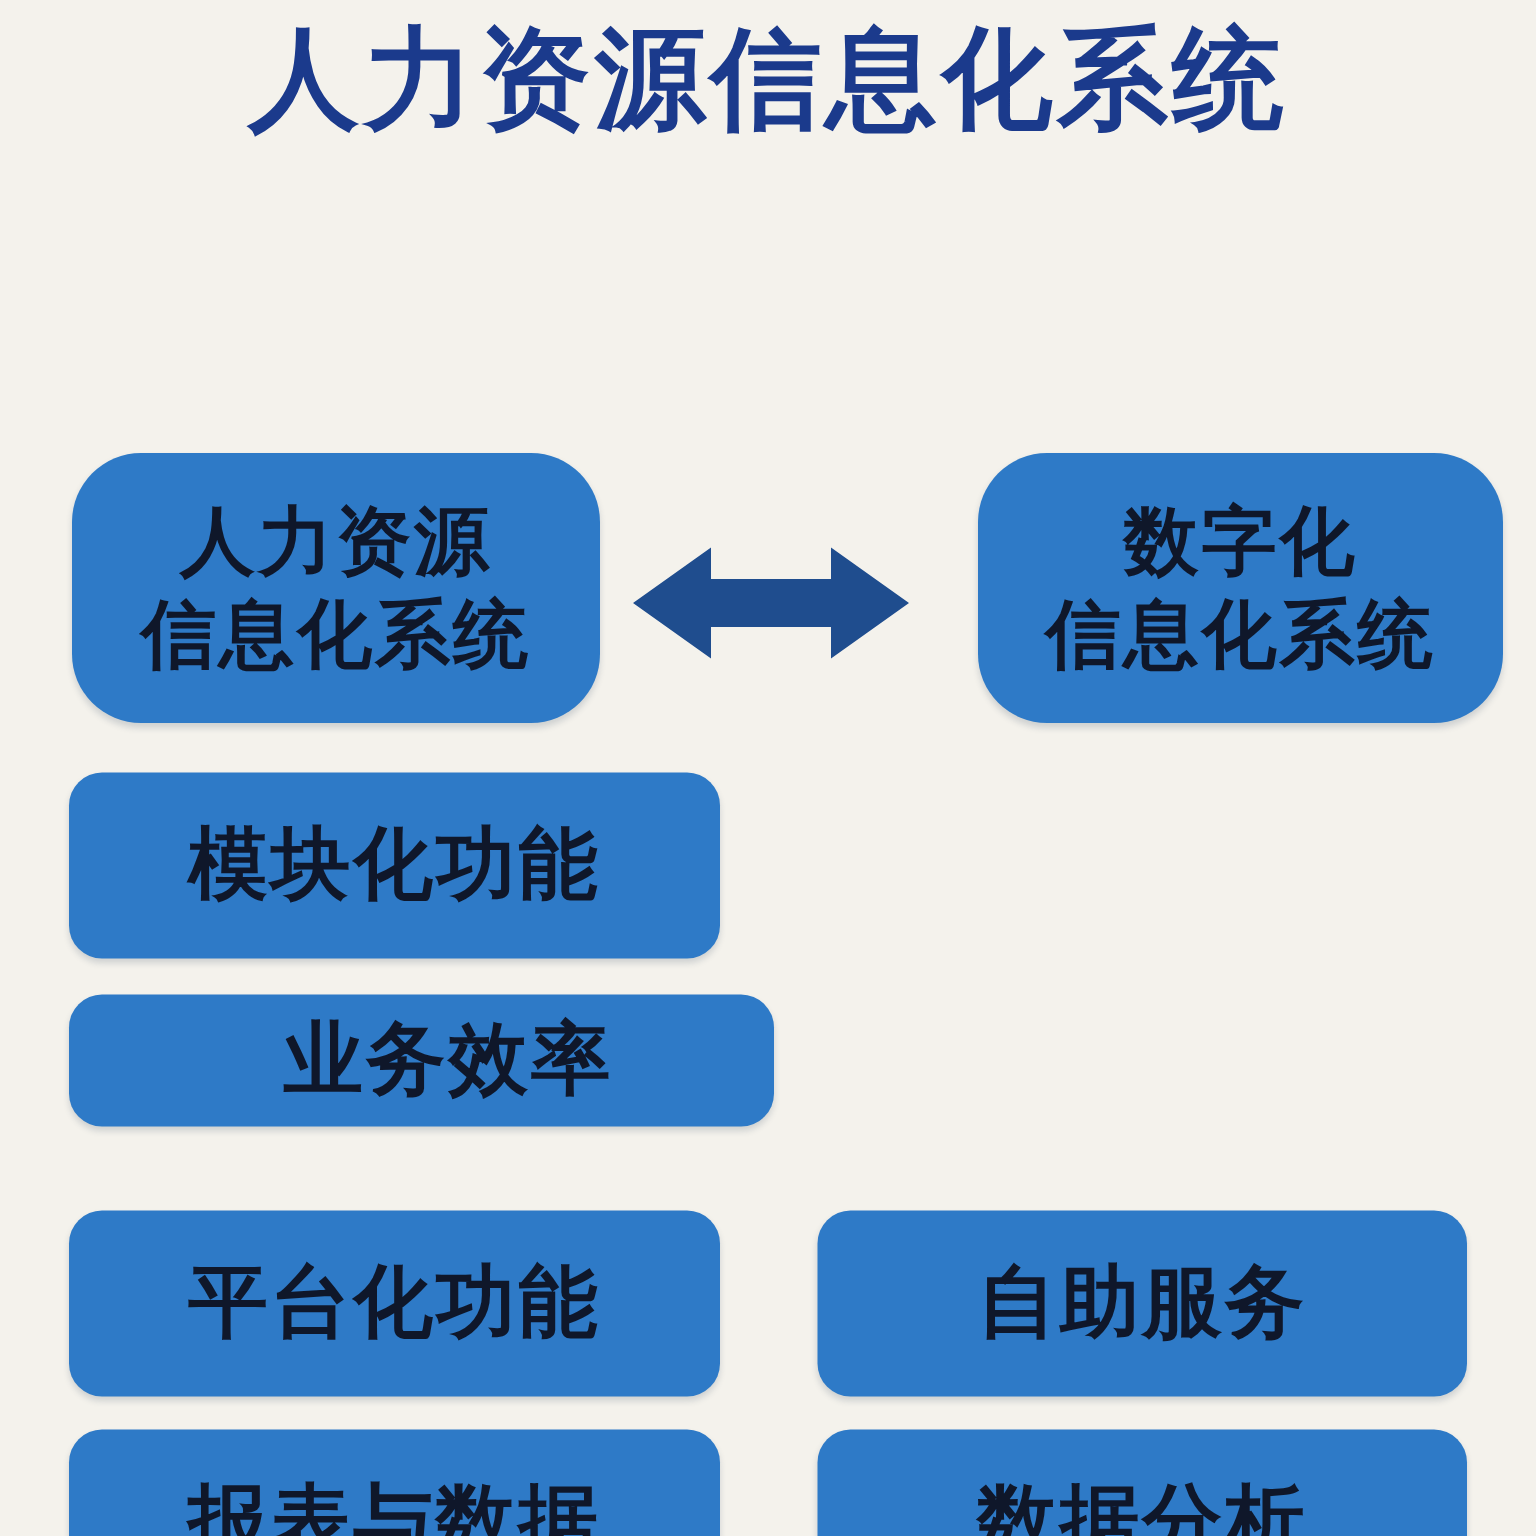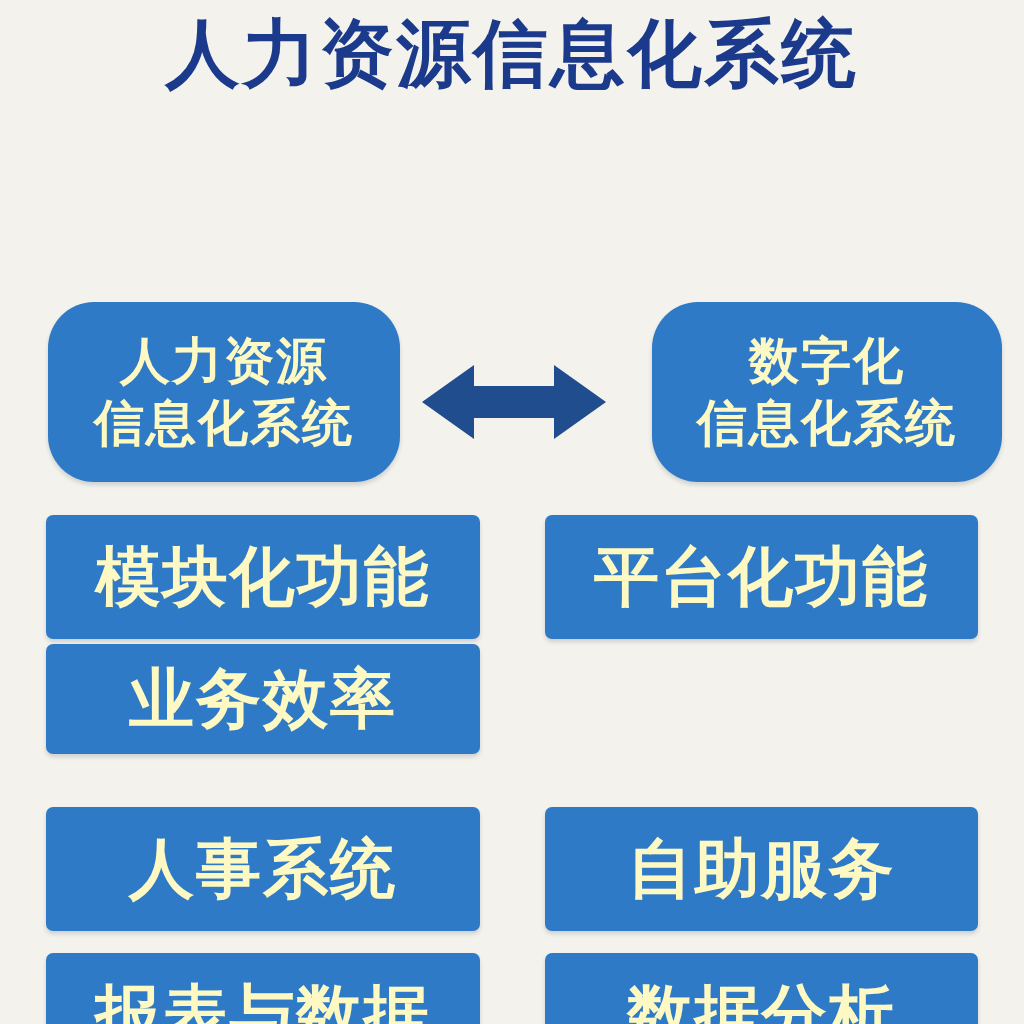--- a/index.html
+++ b/index.html
@@ -25,21 +25,21 @@
     color: #1b3a8c;
     font-size: 74px;
     font-weight: 800;
     line-height: 86px;
     letter-spacing: 3px;
   }
   .title .t-line { display: block; }
   .box {
     position: absolute;
     background: #2e7ac7;
-    color: #fef9c3;
+    color: #0f172a;
     display: flex;
     flex-direction: column;
     align-items: center;
     justify-content: center;
     text-align: center;
     font-weight: 800;
     box-shadow: 0 3px 4px rgba(40,60,90,0.18);
   }
   .comp-box {
     width: 352px;
@@ -55,28 +55,28 @@
   .arrow-wrap {
     position: absolute;
     left: 422px;
     top: 361px;
     width: 184px;
     height: 82px;
   }
   .row-box {
     width: 434px;
     height: 124px;
-    border-radius: 7px;
-    font-size: 65px;
+    border-radius: 22px;
+    font-size: 53px;
     letter-spacing: 2px;
   }
   .col-left  { left: 46px; }
   .col-right { left: 545px; width: 433px; }
   .row-1 { top: 515px; }
-  .row-2 { top: 644px; height: 110px; }
+  .row-2 { top: 663px; height: 88px; padding-left: 36px; }
   .row-3 { top: 807px; }
   .row-4 { top: 953px; }
   .box .label { display: block; }
 </style>
 </head>
 <body>
 
 <div class="canvas">
 
   <div class="title">
@@ -95,30 +95,27 @@
   </div>
 
   <div class="box comp-box comp-right">
     <span class="label">数字化</span>
     <span class="label">信息化系统</span>
   </div>
 
   <div class="box row-box row-1 col-left">
     <span class="label">模块化功能</span>
   </div>
-  <div class="box row-box row-1 col-right">
-    <span class="label">平台化功能</span>
-  </div>
 
   <div class="box row-box row-2 col-left">
     <span class="label">业务效率</span>
   </div>
 
   <div class="box row-box row-3 col-left">
-    <span class="label">人事系统</span>
+    <span class="label">平台化功能</span>
   </div>
   <div class="box row-box row-3 col-right">
     <span class="label">自助服务</span>
   </div>
 
   <div class="box row-box row-4 col-left">
     <span class="label">报表与数据</span>
   </div>
   <div class="box row-box row-4 col-right">
     <span class="label">数据分析</span>

